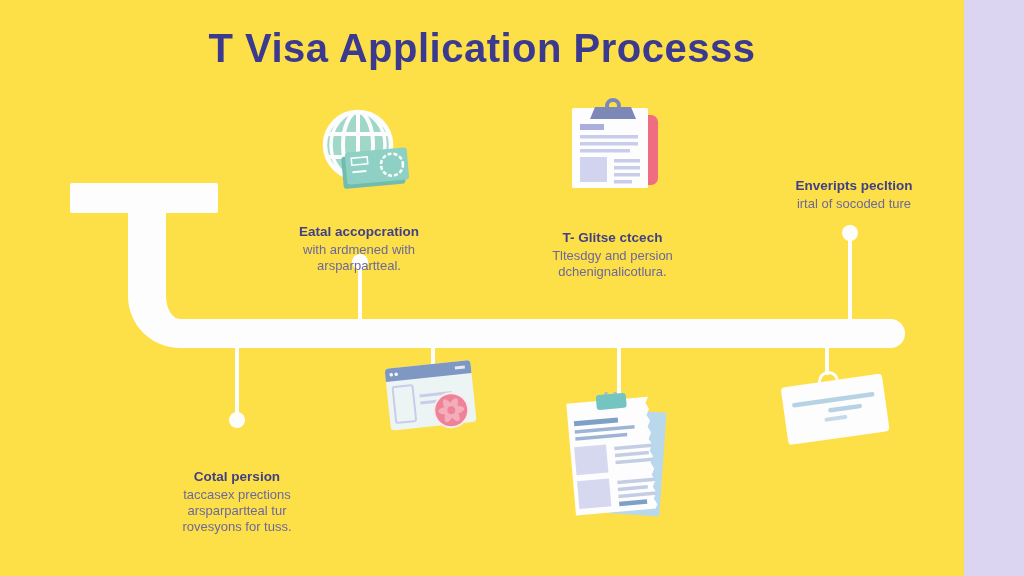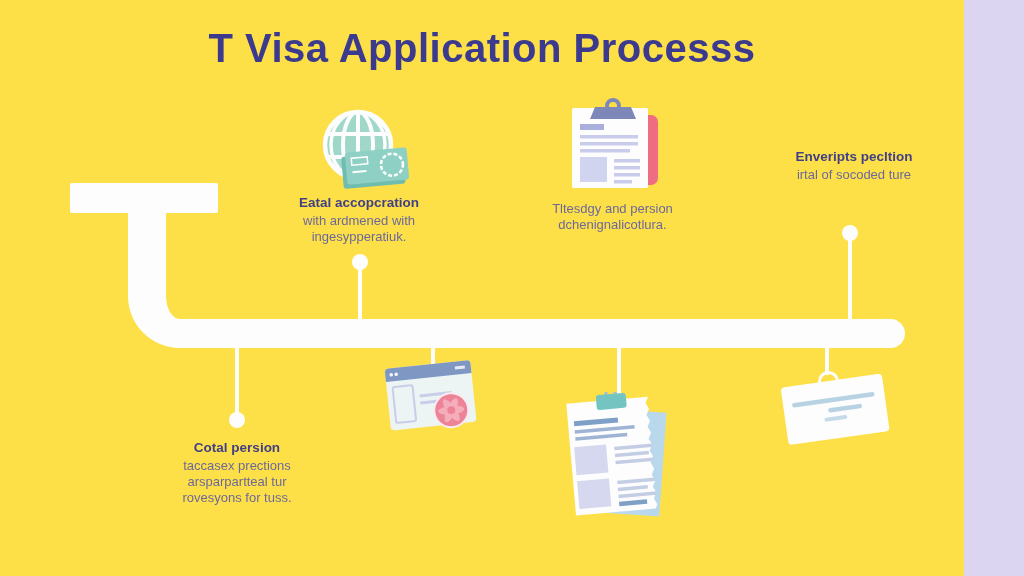--- a/index.html
+++ b/index.html
@@ -14,21 +14,21 @@
   .t-corner{left:128px;top:265px;width:96px;height:83px;box-sizing:border-box;
             border-left:38px solid #fdfdfe;border-bottom:29px solid #fdfdfe;
             border-bottom-left-radius:52px;background:transparent;}
   .t-bar{left:205px;top:319px;width:700px;height:29px;background:#fdfdfe;
          border-radius:0 14.5px 14.5px 0;}
   .conn{position:absolute;width:4px;background:#fdfdfe;}
   .dot{position:absolute;width:16px;height:16px;border-radius:50%;background:#fdfdfe;}
   .ring{position:absolute;width:15px;height:15px;border-radius:50%;border:3.5px solid #fdfdfe;
         box-sizing:content-box;background:transparent;}
   .tblock{position:absolute;text-align:center;}
-  .tblock .h{font-weight:700;font-size:13.5px;color:#413f85;margin-bottom:3px;}
+  .tblock .h{font-weight:700;font-size:13.5px;color:#413f85;margin-bottom:3px;margin-top:29px;}
   .tblock .l{font-size:13px;color:#6c689c;line-height:16px;}
   .icon{position:absolute;}
 </style>
 </head>
 <body>
 
 <div id="stage">
 
   <div class="title">T Visa Application Processs</div>
 
@@ -140,24 +140,25 @@
       <rect x="4" y="14" width="102" height="58" rx="4" fill="#fdfdfe"></rect>
       <rect x="13" y="31" width="83" height="4.5" rx="2" fill="#b7d2e2"></rect>
       <rect x="48" y="41" width="34" height="4.5" rx="2" fill="#b7d2e2"></rect>
       <rect x="43" y="50" width="23" height="4" rx="2" fill="#c4dae8"></rect>
     </svg>
   </div>
 
   <div class="tblock" style="left:270px;top:195px;width:178px;">
     <div class="h">Eatal accopcration</div>
     <div class="l">with ardmened with</div>
-    <div class="l">ingesypperatiuk.</div>
+    <div class="l">arsparpartteal.</div>
   </div>
 
   <div class="tblock" style="left:520px;top:201px;width:185px;">
+    <div class="h">T- Glitse ctcech</div>
     <div class="l">Tltesdgy and persion</div>
     <div class="l">dchenignalicotlura.</div>
   </div>
 
   <div class="tblock" style="left:768px;top:149px;width:172px;">
     <div class="h">Enveripts pecltion</div>
     <div class="l">irtal of socoded ture</div>
   </div>
 
   <div class="tblock" style="left:152px;top:440px;width:170px;">

